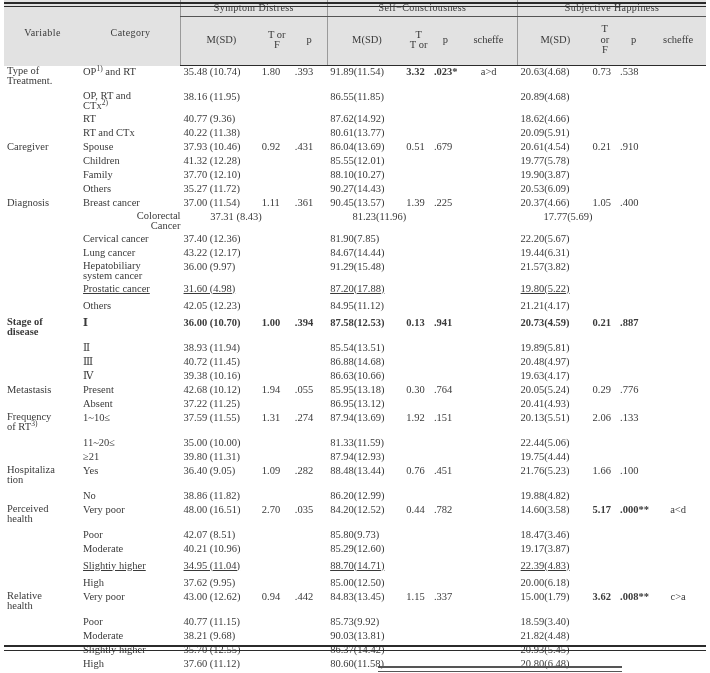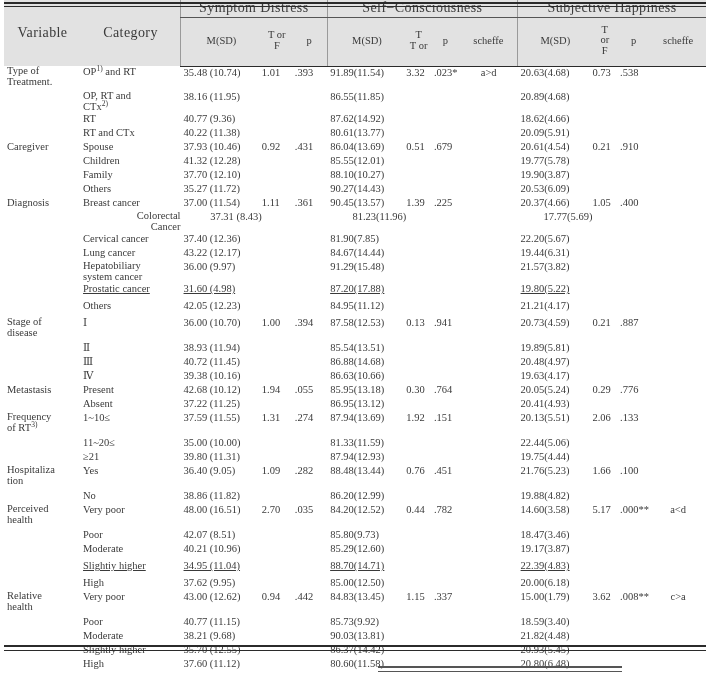--- a/index.html
+++ b/index.html
@@ -72,21 +72,21 @@
   thead td, thead th {
     background: #e2e2e2;
     font-weight: normal;
     color: #3a3a3a;
     padding: 0;
     vertical-align: middle;
     text-align: center;
   }
   tr.grouprow td {
     height: 15px;
-    font-size: 14px;
+    font-size: 10px;
     letter-spacing: 0.4px;
     padding-bottom: 1px;
   }
   tr.grouprow td.grp {
     border-bottom: 1px solid #555;
   }
   tr.subrow td {
     height: 46px;
     font-size: 10.5px;
     border-bottom: 1px solid #2b2b2b;
@@ -132,21 +132,21 @@
   }
   td.p {
     text-align: left;
     padding-left: 3px;
     white-space: nowrap;
   }
   td.sch {
     text-align: center;
     white-space: nowrap;
   }
-  .bold { font-weight: normal; margin-top: 44px; }
+  .bold { font-weight: bold; margin-top: 44px; }
   sup {
     font-size: 7.5px;
     vertical-align: super;
     line-height: 0;
   }
   .two-line {
     display: block;
     line-height: 1.04;
   }
 </style>
@@ -211,21 +211,21 @@
     </thead>
 
     <tbody id="tbody">
         <tr style="height: 25px;">
           <td class="var">
             <span class="two-line">Type of</span>
             <span class="two-line">Treatment.</span>
           </td>
           <td class="cat">OP<sup>1)</sup> and RT</td>
           <td class="msd">35.48 (10.74)</td>
-          <td class="tf">1.01</td>
+          <td class="tf">1.80</td>
           <td class="p">.393</td>
           <td class="msd">91.89(11.54)</td>
           <td class="tf bold">3.32</td>
           <td class="p bold">.023*</td>
           <td class="sch">a&gt;d</td>
           <td class="msd">20.63(4.68)</td>
           <td class="tf">0.73</td>
           <td class="p">.538</td>
           <td class="sch"></td>
         </tr>
@@ -441,21 +441,21 @@
           <td class="p"></td>
           <td class="msd">84.95(11.12)</td>
           <td class="tf"></td>
           <td class="p"></td>
           <td class="sch"></td>
           <td class="msd">21.21(4.17)</td>
           <td class="tf"></td>
           <td class="p"></td>
           <td class="sch"></td>
         </tr>
-        <tr style="height: 25px;">
+        <tr style="height: 25px; font-weight: bold;">
           <td class="var">
             <span class="two-line">Stage of</span>
             <span class="two-line">disease</span>
           </td>
           <td class="cat">Ⅰ</td>
           <td class="msd">36.00 (10.70)</td>
           <td class="tf">1.00</td>
           <td class="p">.394</td>
           <td class="msd">87.58(12.53)</td>
           <td class="tf">0.13</td>

